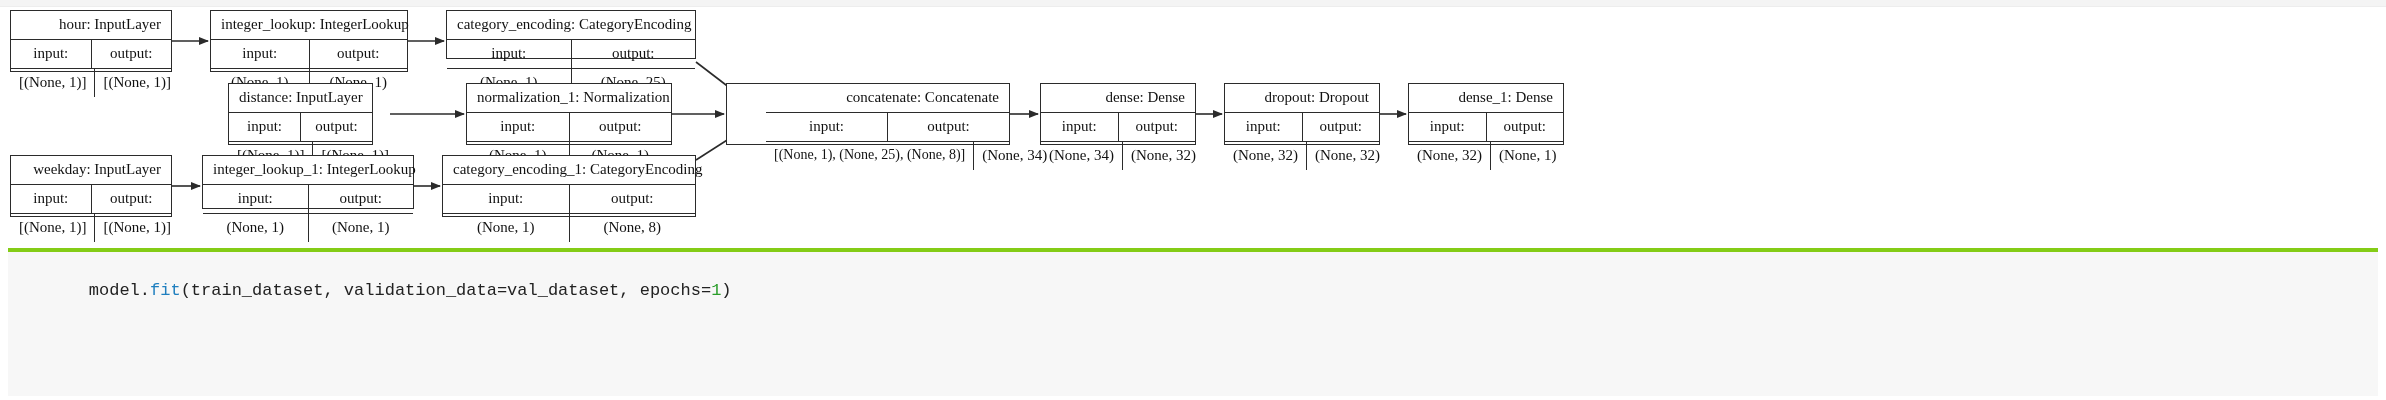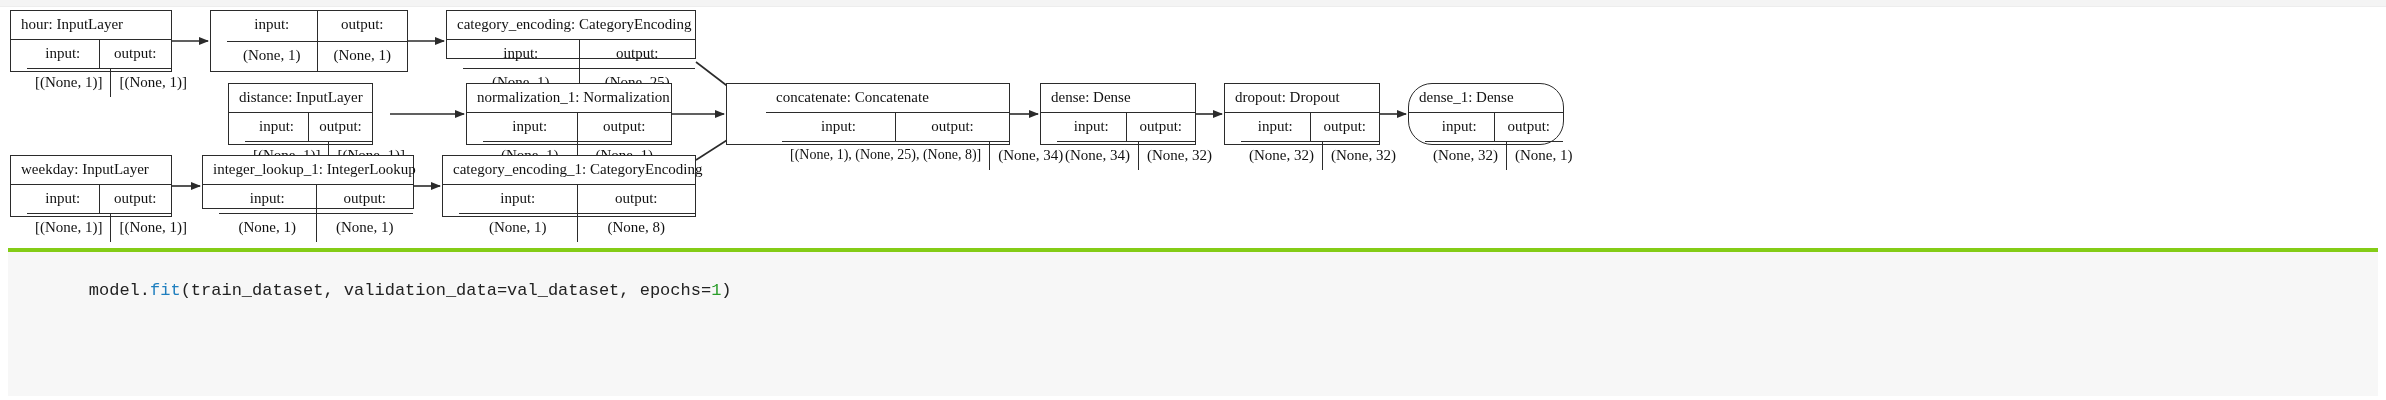--- a/index.html
+++ b/index.html
@@ -16,32 +16,31 @@
   .node{
     position:absolute;
     border:1.4px solid #2b2b2b;
     background:#ffffff;
     box-sizing:border-box;
     display:flex;
     flex-direction:column;
     z-index:3;
   }
   .node .title{
-    text-align:left;
+    text-align:right;
     font-size:15px;
     color:#111;
     line-height:1;
     padding:6px 10px 7px;
     border-bottom:1.4px solid #2b2b2b;
     white-space:nowrap;
   }
   .row{
     display:flex;
     flex:1 1 auto;
-    margin-left:16px;
   }
   .row.labels{border-bottom:1.4px solid #2b2b2b;}
   .cell{
     flex:1 1 0;
     text-align:center;
     font-size:15px;
     color:#111;
     line-height:1;
     padding:6px 8px 7px;
     white-space:nowrap;
@@ -116,20 +115,21 @@
       <div class="cell">input:</div>
       <div class="cell">output:</div>
     </div>
     <div class="row">
       <div class="cell">[(None, 1)]</div>
       <div class="cell">[(None, 1)]</div>
     </div>
   </div>
 
   <div class="node" style="left:210px;top:10px;width:198px;height:62px;">
+    <div class="title">integer_lookup: IntegerLookup</div>
     <div class="row labels">
       <div class="cell">input:</div>
       <div class="cell">output:</div>
     </div>
     <div class="row">
       <div class="cell">(None, 1)</div>
       <div class="cell">(None, 1)</div>
     </div>
   </div>
 
@@ -234,21 +234,21 @@
     <div class="row labels">
       <div class="cell">input:</div>
       <div class="cell">output:</div>
     </div>
     <div class="row">
       <div class="cell">(None, 32)</div>
       <div class="cell">(None, 32)</div>
     </div>
   </div>
 
-  <div class="node" style="left:1408px;top:83px;width:156px;height:62px;border-radius:24px;">
+  <div class="node" style="left:1408px;top:83px;width:156px;height:62px;">
     <div class="title">dense_1: Dense</div>
     <div class="row labels">
       <div class="cell">input:</div>
       <div class="cell">output:</div>
     </div>
     <div class="row">
       <div class="cell">(None, 32)</div>
       <div class="cell">(None, 1)</div>
     </div>
   </div>

